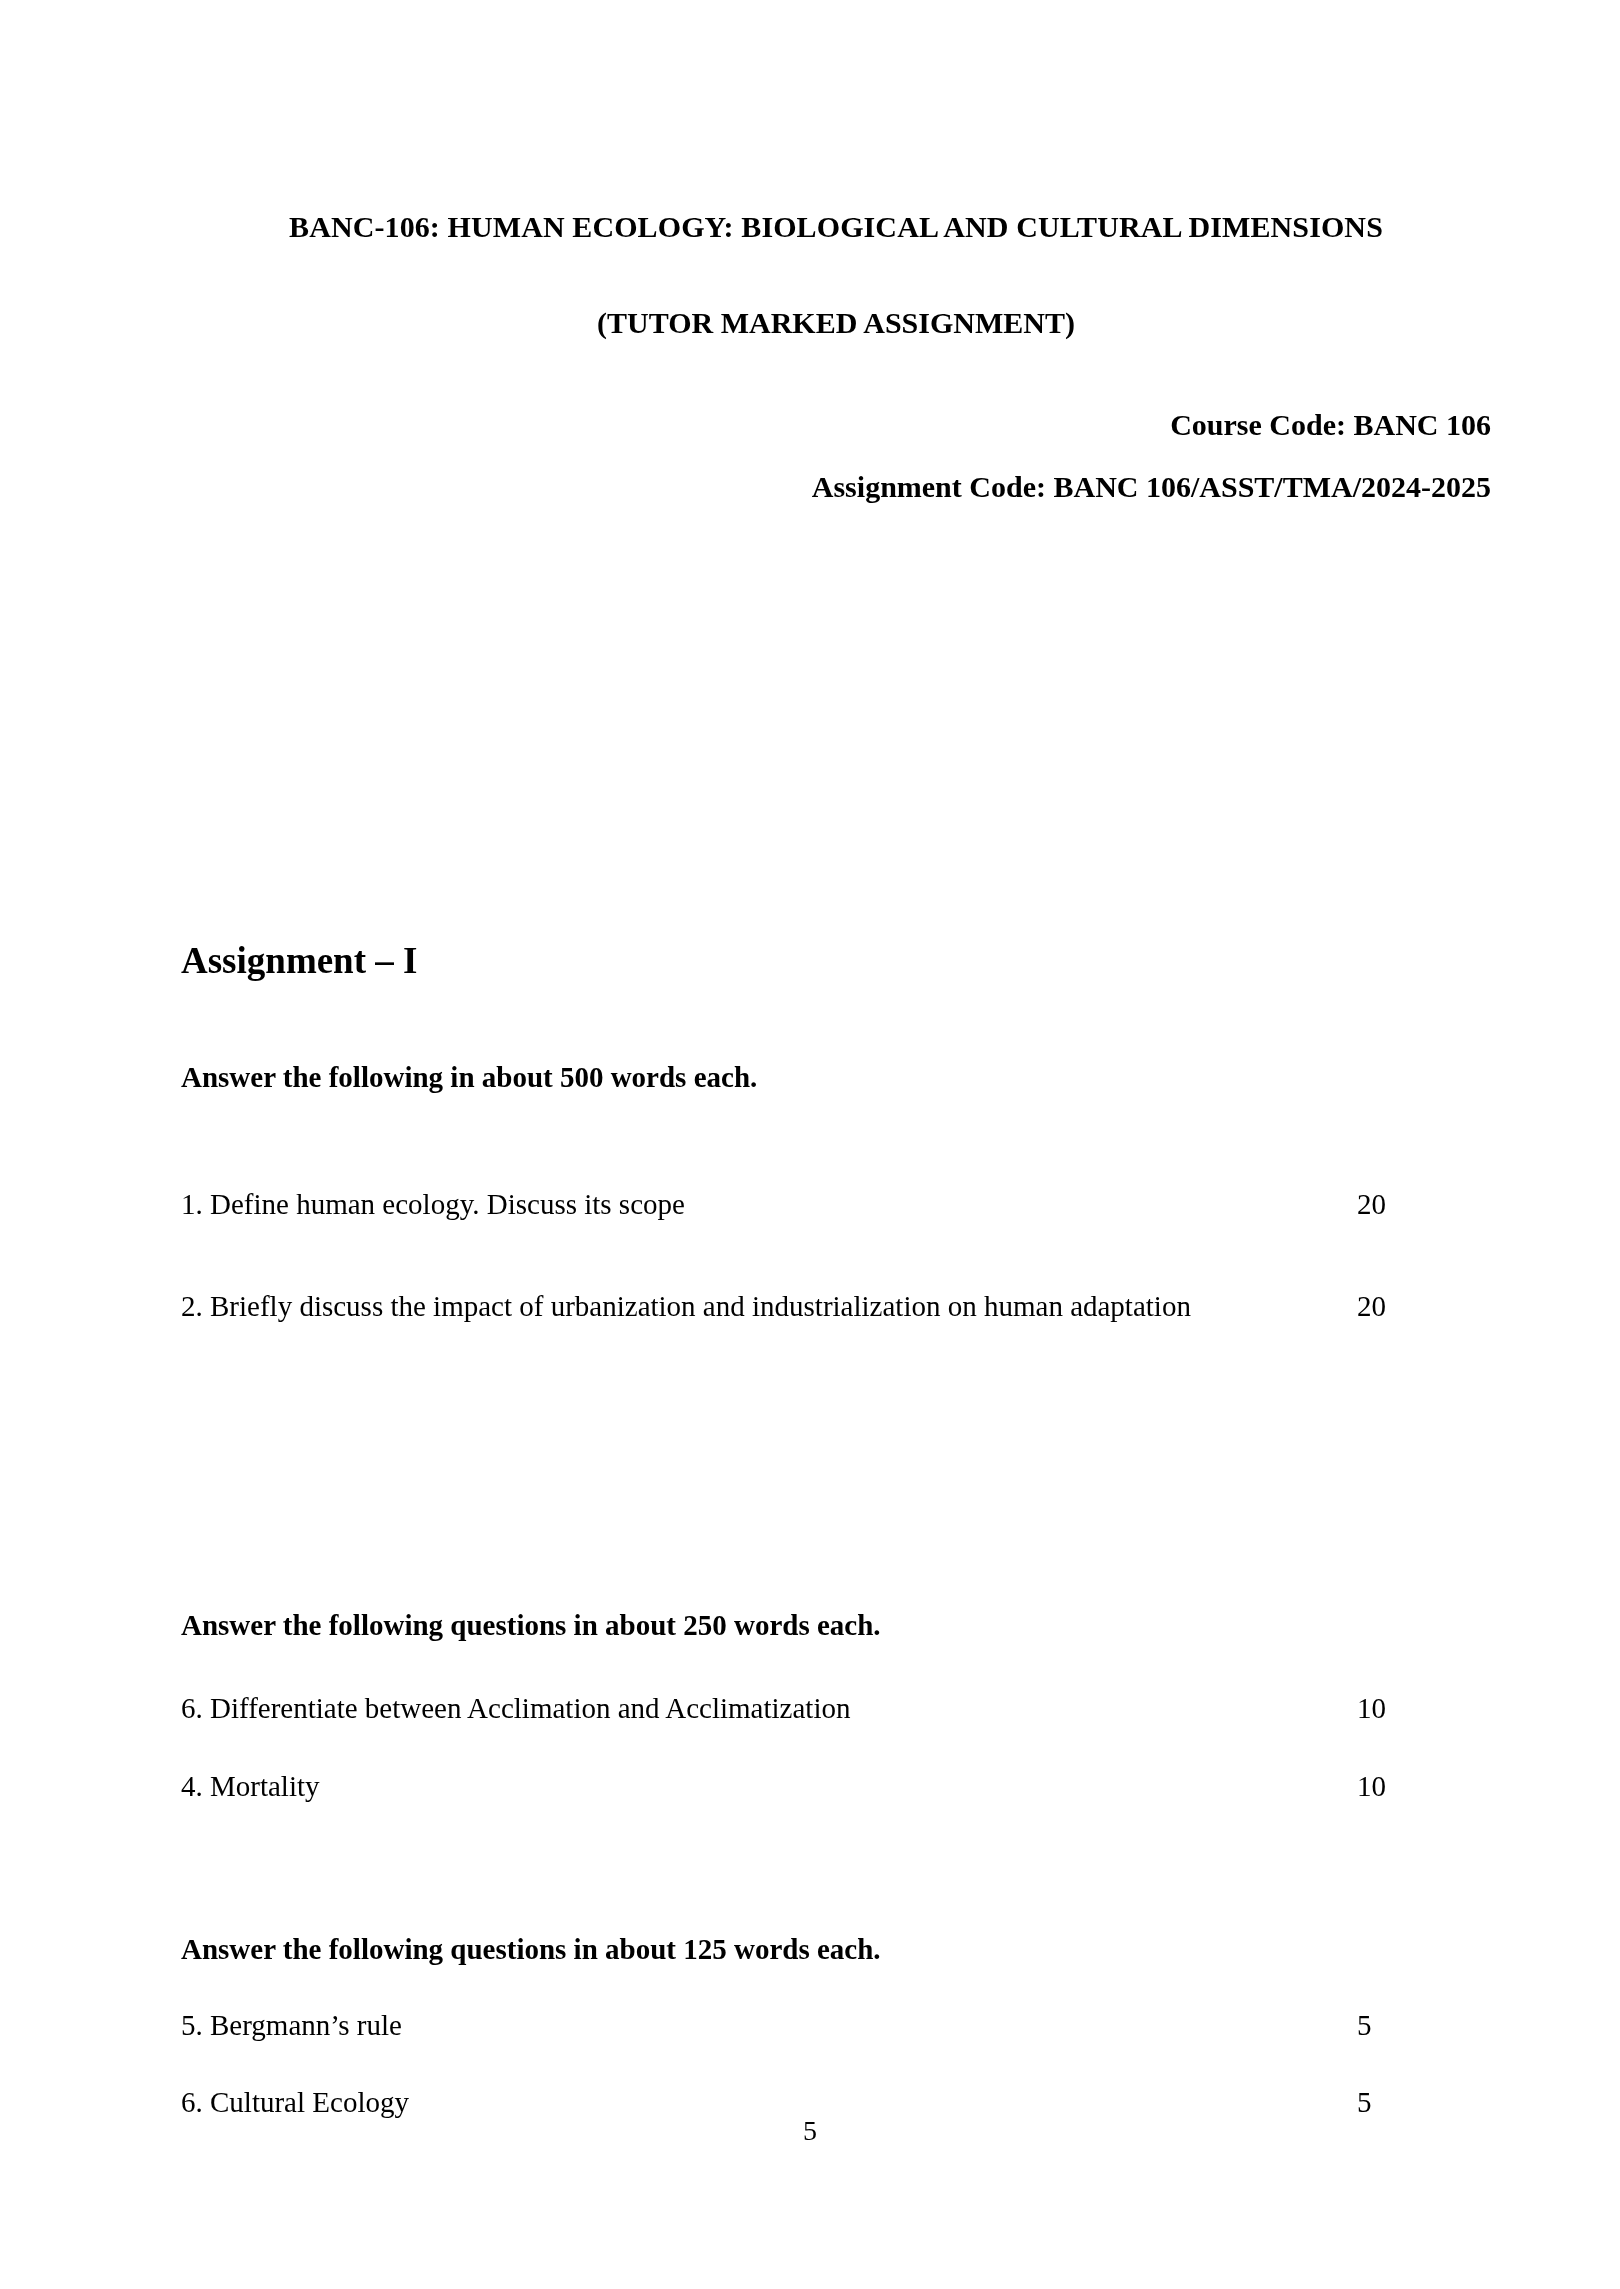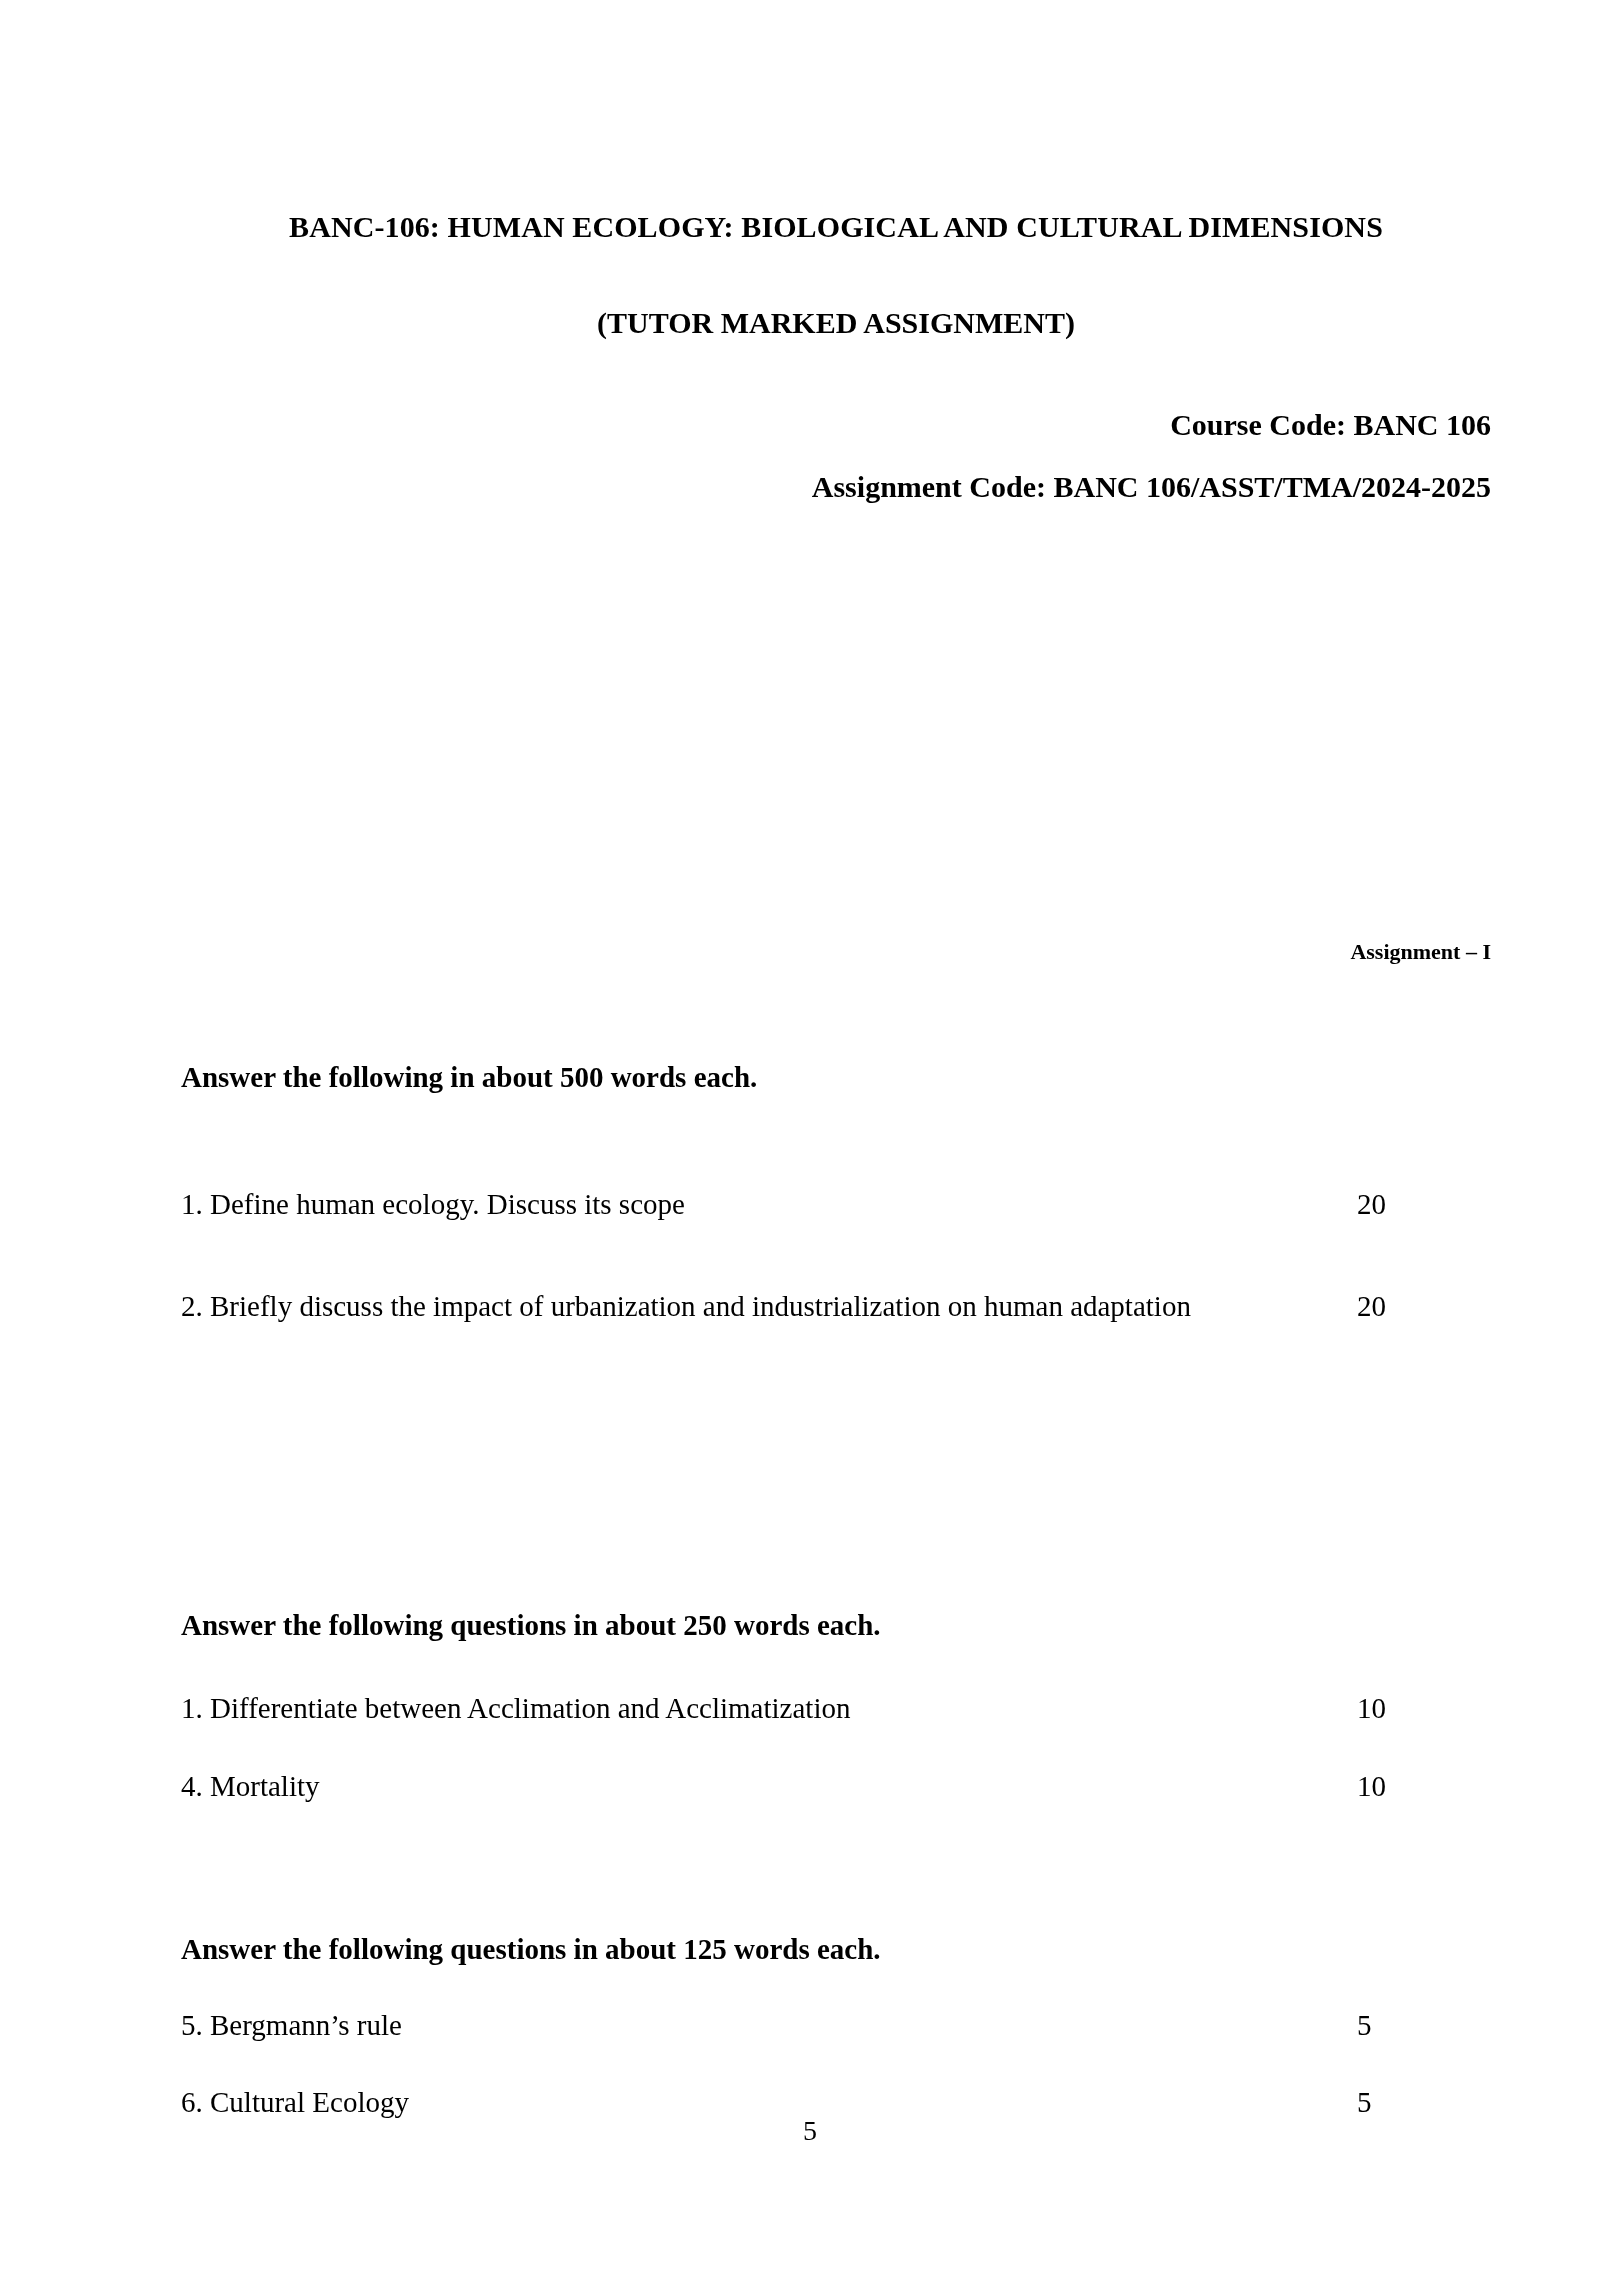--- a/index.html
+++ b/index.html
@@ -57,23 +57,23 @@
     line-height: 1.25;
     white-space: nowrap;
   }
   .instructions {
     text-align: left;
     font-size: 29px;
     line-height: 1.42;
     width: 1157px;
   }
   .section-heading {
-    text-align: right;
+    text-align: left;
     font-weight: bold;
-    font-size: 22px;
+    font-size: 37px;
     white-space: nowrap;
   }
   .sub-heading {
     text-align: left;
     font-weight: bold;
     font-size: 29px;
     white-space: nowrap;
   }
   .question-row {
     position: absolute;
@@ -130,21 +130,21 @@
 
     <div class="question-row" style="top:1288px;">
       <span class="q-text">2. Briefly discuss the impact of urbanization and industrialization on human adaptation</span>
       <span class="q-marks">20</span>
     </div>
 
 
     <div class="abs sub-heading" style="top:1609px;">Answer the following questions in about 250 words each.</div>
 
     <div class="question-row" style="top:1690px;">
-      <span class="q-text">1. Differentiate between Acclimation and Acclimatization</span>
+      <span class="q-text">6. Differentiate between Acclimation and Acclimatization</span>
       <span class="q-marks">10</span>
     </div>
 
     <div class="question-row" style="top:1768px;">
       <span class="q-text">4. Mortality</span>
       <span class="q-marks">10</span>
     </div>
 
     <div class="abs sub-heading" style="top:1933px;">Answer the following questions in about 125 words each.</div>
 

